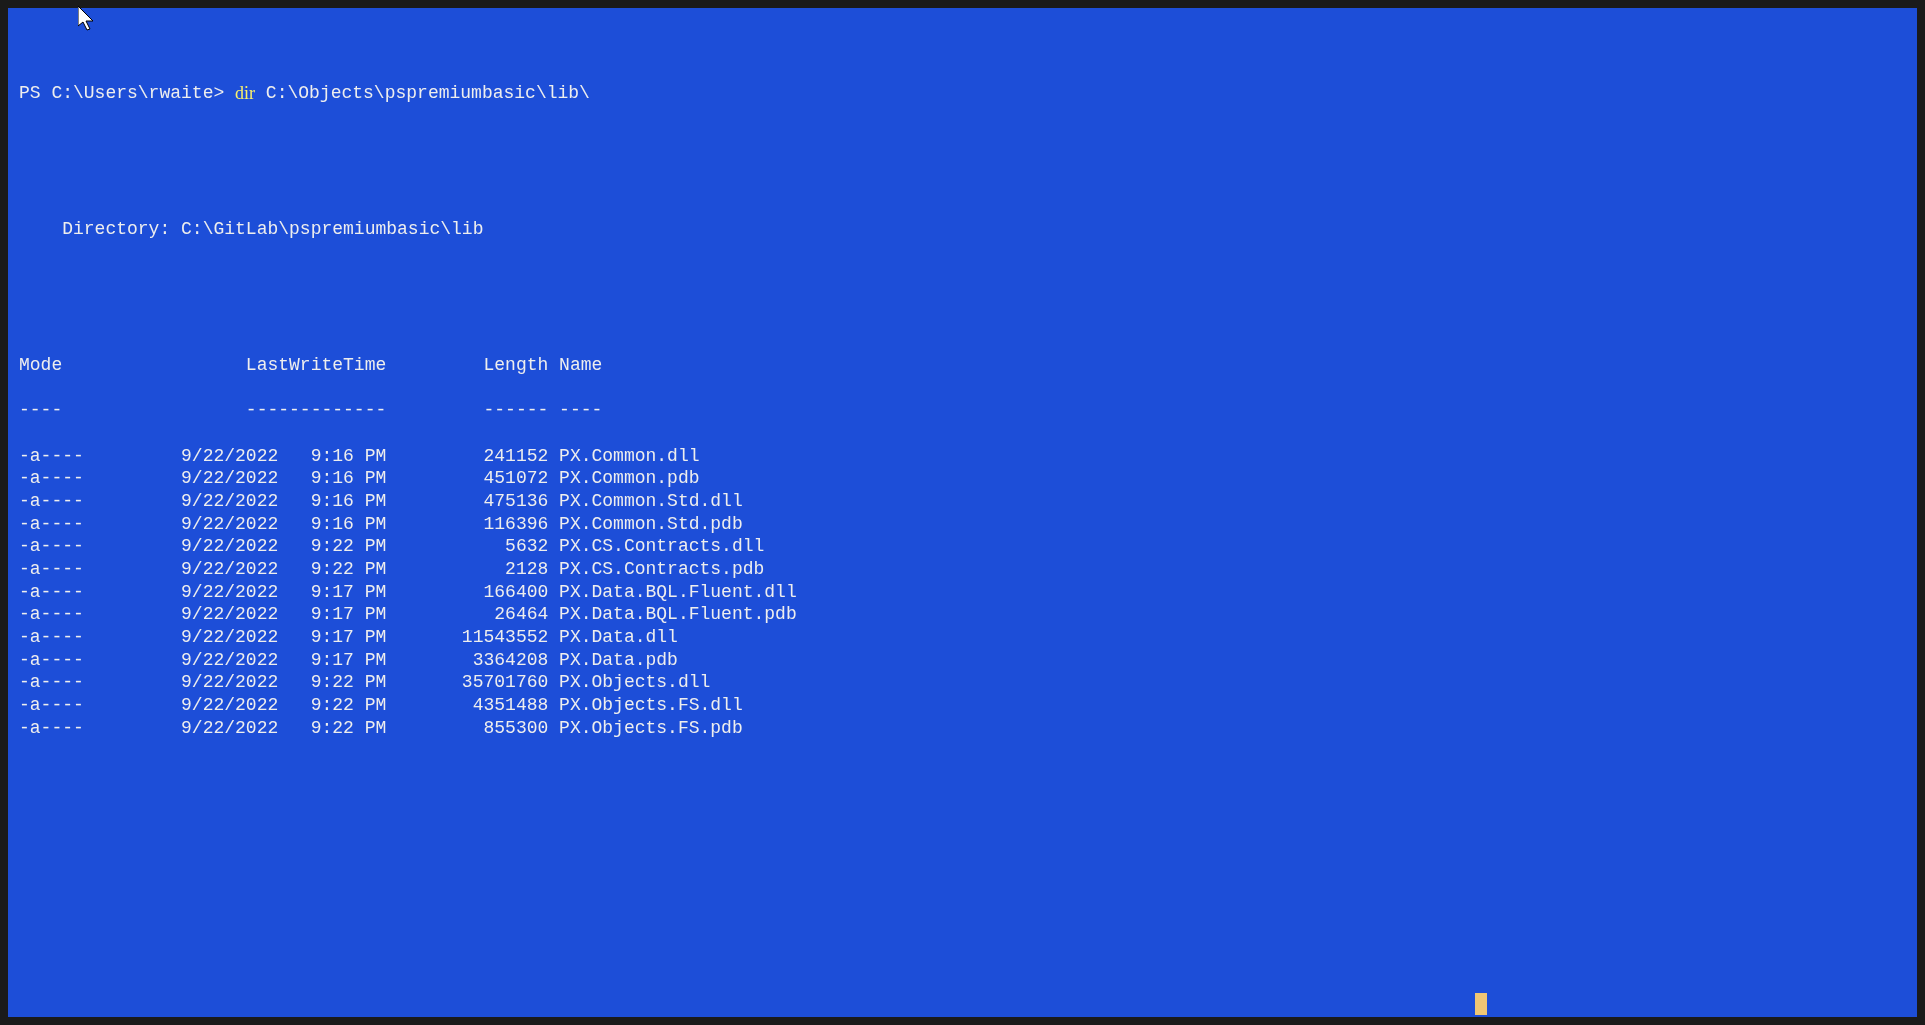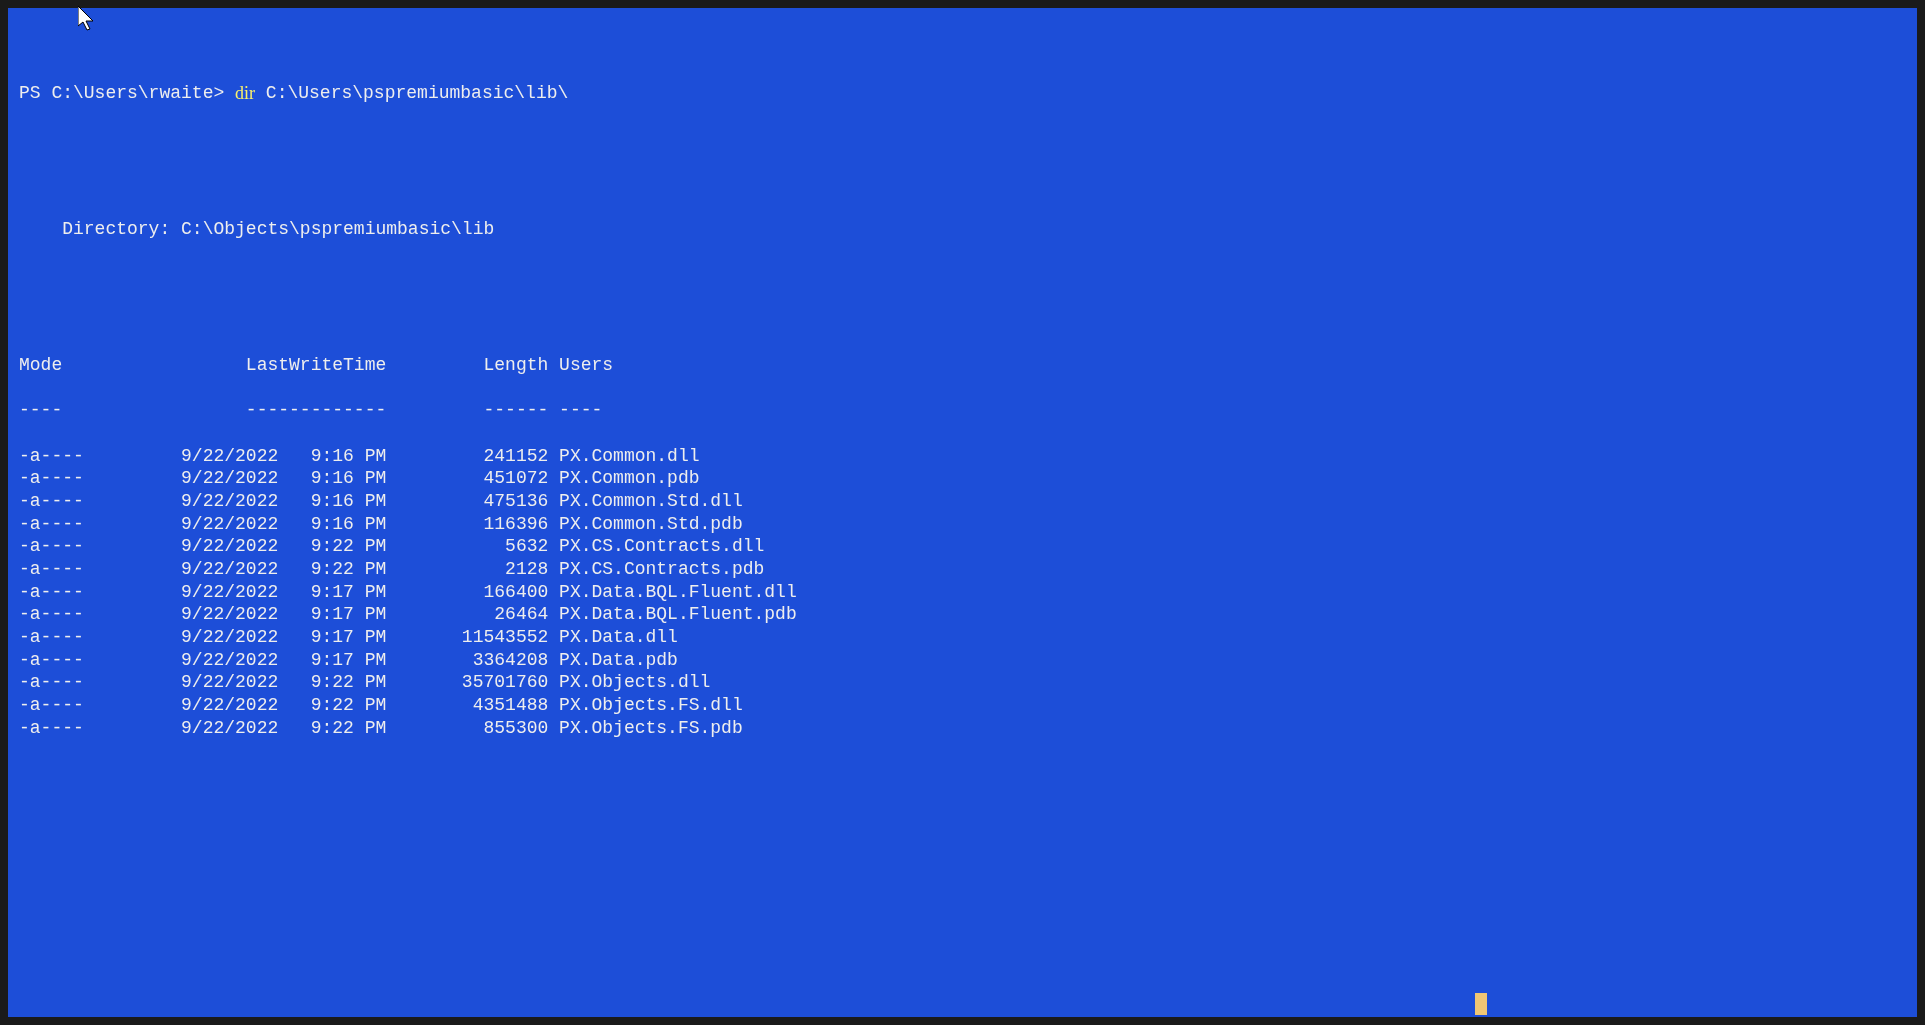--- a/index.html
+++ b/index.html
@@ -57,24 +57,24 @@
 </style>
 </head>
 <body>
 
 <svg class="mouse-cursor" width="20" height="28" viewBox="0 0 20 28">
   <polygon points="0,0 0,20 5,16 9,24 12,23 8,15 15,15" fill="#ffffff" stroke="#000000" stroke-width="1"></polygon>
 </svg>
 
 <div class="terminal">
 <div class="blank"></div>
-<div class="prompt-line"><span class="prompt-text">PS C:\Users\rwaite&gt; </span><span class="cmd-yellow">dir</span><span class="cmd-path"> C:\Users\pspremiumbasic\lib\</span></div>
+<div class="prompt-line"><span class="prompt-text">PS C:\Users\rwaite&gt; </span><span class="cmd-yellow">dir</span><span class="cmd-path"> C:\Objects\pspremiumbasic\lib\</span></div>
 <div class="blank"></div>
 <div class="blank"></div>
-<div class="dir-line">    Directory: C:\Objects\pspremiumbasic\lib</div>
+<div class="dir-line">    Directory: C:\GitLab\pspremiumbasic\lib</div>
 <div class="blank"></div>
 <div class="blank"></div>
-<div class="row" id="header-row">Mode                 LastWriteTime         Length Users</div>
+<div class="row" id="header-row">Mode                 LastWriteTime         Length Name</div>
 <div class="row" id="divider-row">----                 -------------         ------ ----</div>
 <div id="files-block"><div class="row">-a----         9/22/2022   9:16 PM         241152 PX.Common.dll</div><div class="row">-a----         9/22/2022   9:16 PM         451072 PX.Common.pdb</div><div class="row">-a----         9/22/2022   9:16 PM         475136 PX.Common.Std.dll</div><div class="row">-a----         9/22/2022   9:16 PM         116396 PX.Common.Std.pdb</div><div class="row">-a----         9/22/2022   9:22 PM           5632 PX.CS.Contracts.dll</div><div class="row">-a----         9/22/2022   9:22 PM           2128 PX.CS.Contracts.pdb</div><div class="row">-a----         9/22/2022   9:17 PM         166400 PX.Data.BQL.Fluent.dll</div><div class="row">-a----         9/22/2022   9:17 PM          26464 PX.Data.BQL.Fluent.pdb</div><div class="row">-a----         9/22/2022   9:17 PM       11543552 PX.Data.dll</div><div class="row">-a----         9/22/2022   9:17 PM        3364208 PX.Data.pdb</div><div class="row">-a----         9/22/2022   9:22 PM       35701760 PX.Objects.dll</div><div class="row">-a----         9/22/2022   9:22 PM        4351488 PX.Objects.FS.dll</div><div class="row">-a----         9/22/2022   9:22 PM         855300 PX.Objects.FS.pdb</div></div>
 </div>
 
 <span class="cursor-block footer-cursor"></span>
 
 </body></html>

